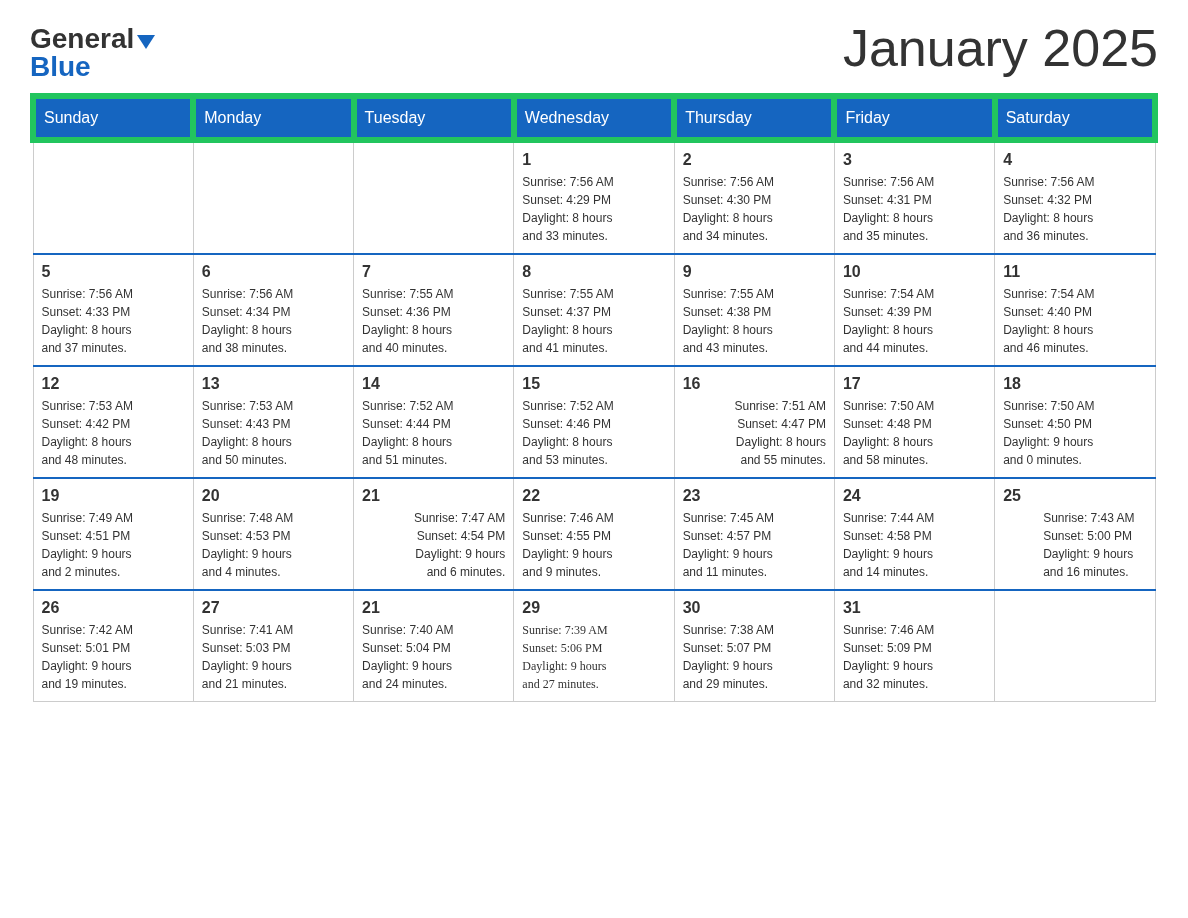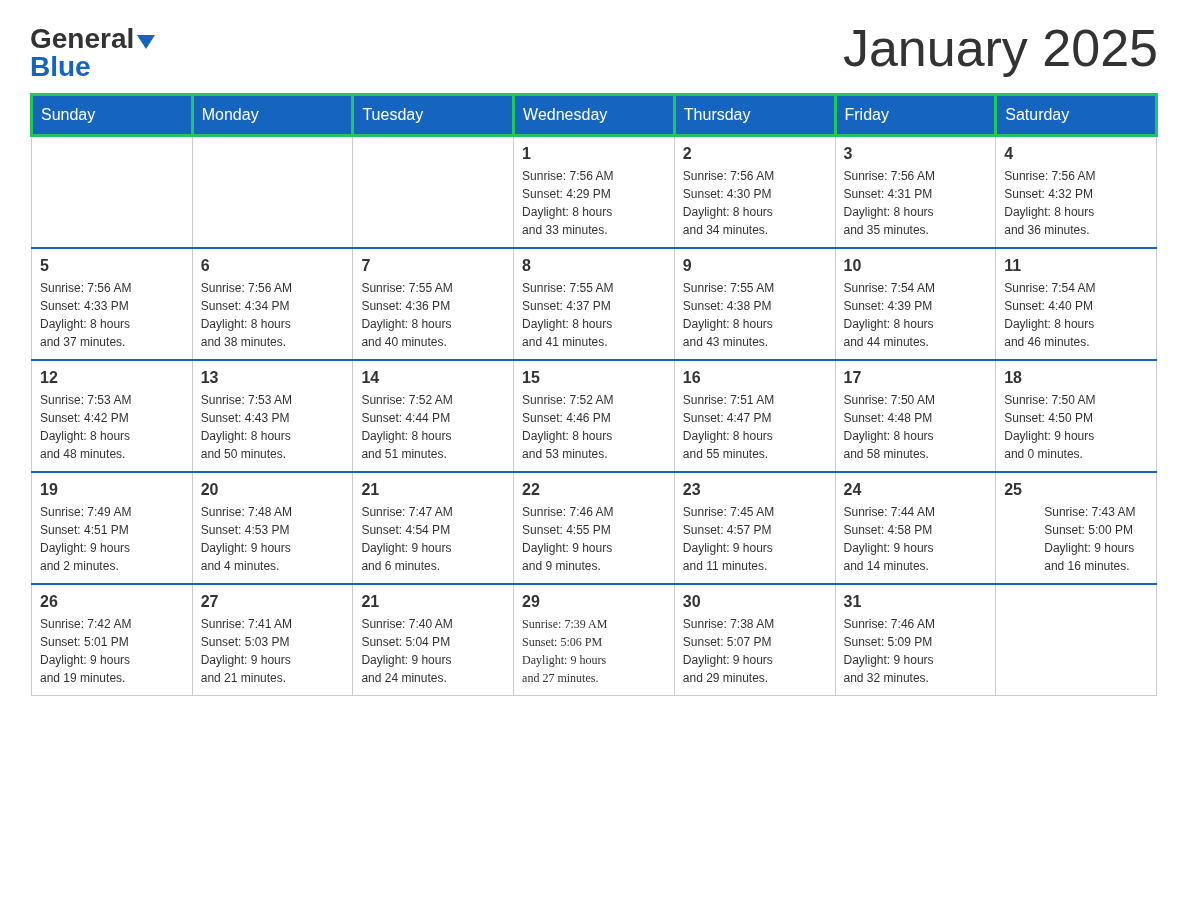--- a/index.html
+++ b/index.html
@@ -65,21 +65,21 @@
       border-collapse: collapse;
       margin-top: 12px;
     }
     .calendar th {
       background-color: #1565C0;
       color: #fff;
       font-size: 16px;
       font-weight: normal;
       padding: 10px 8px;
       text-align: left;
-      border: 3px solid #22c55e;
+      border: 6px solid #22c55e;
     }
     .calendar td {
       vertical-align: top;
       padding: 8px;
       border: 1px solid #ccc;
       width: 14.28%;
       min-height: 110px;
       height: 110px;
     }
     .calendar td.empty {
@@ -237,21 +237,21 @@
         </td>
         <td>
           <div class="day-number">15</div>
           <div class="day-info" style="white-space: pre-line;">Sunrise: 7:52 AM
 Sunset: 4:46 PM
 Daylight: 8 hours
 and 53 minutes.</div>
         </td>
         <td>
           <div class="day-number">16</div>
-          <div class="day-info" style="white-space: pre-line;">Sunrise: 7:51 AM
+          <div class="day-info" style="white-space: pre-line; text-align: right;">Sunrise: 7:51 AM
 Sunset: 4:47 PM
 Daylight: 8 hours
 and 55 minutes.</div>
         </td>
         <td>
           <div class="day-number">17</div>
           <div class="day-info" style="white-space: pre-line;">Sunrise: 7:50 AM
 Sunset: 4:48 PM
 Daylight: 8 hours
 and 58 minutes.</div>
@@ -274,21 +274,21 @@
         </td>
         <td>
           <div class="day-number">20</div>
           <div class="day-info" style="white-space: pre-line;">Sunrise: 7:48 AM
 Sunset: 4:53 PM
 Daylight: 9 hours
 and 4 minutes.</div>
         </td>
         <td>
           <div class="day-number">21</div>
-          <div class="day-info" style="white-space: pre-line;">Sunrise: 7:47 AM
+          <div class="day-info" style="white-space: pre-line; text-align: right;">Sunrise: 7:47 AM
 Sunset: 4:54 PM
 Daylight: 9 hours
 and 6 minutes.</div>
         </td>
         <td>
           <div class="day-number">22</div>
           <div class="day-info" style="white-space: pre-line;">Sunrise: 7:46 AM
 Sunset: 4:55 PM
 Daylight: 9 hours
 and 9 minutes.</div>

